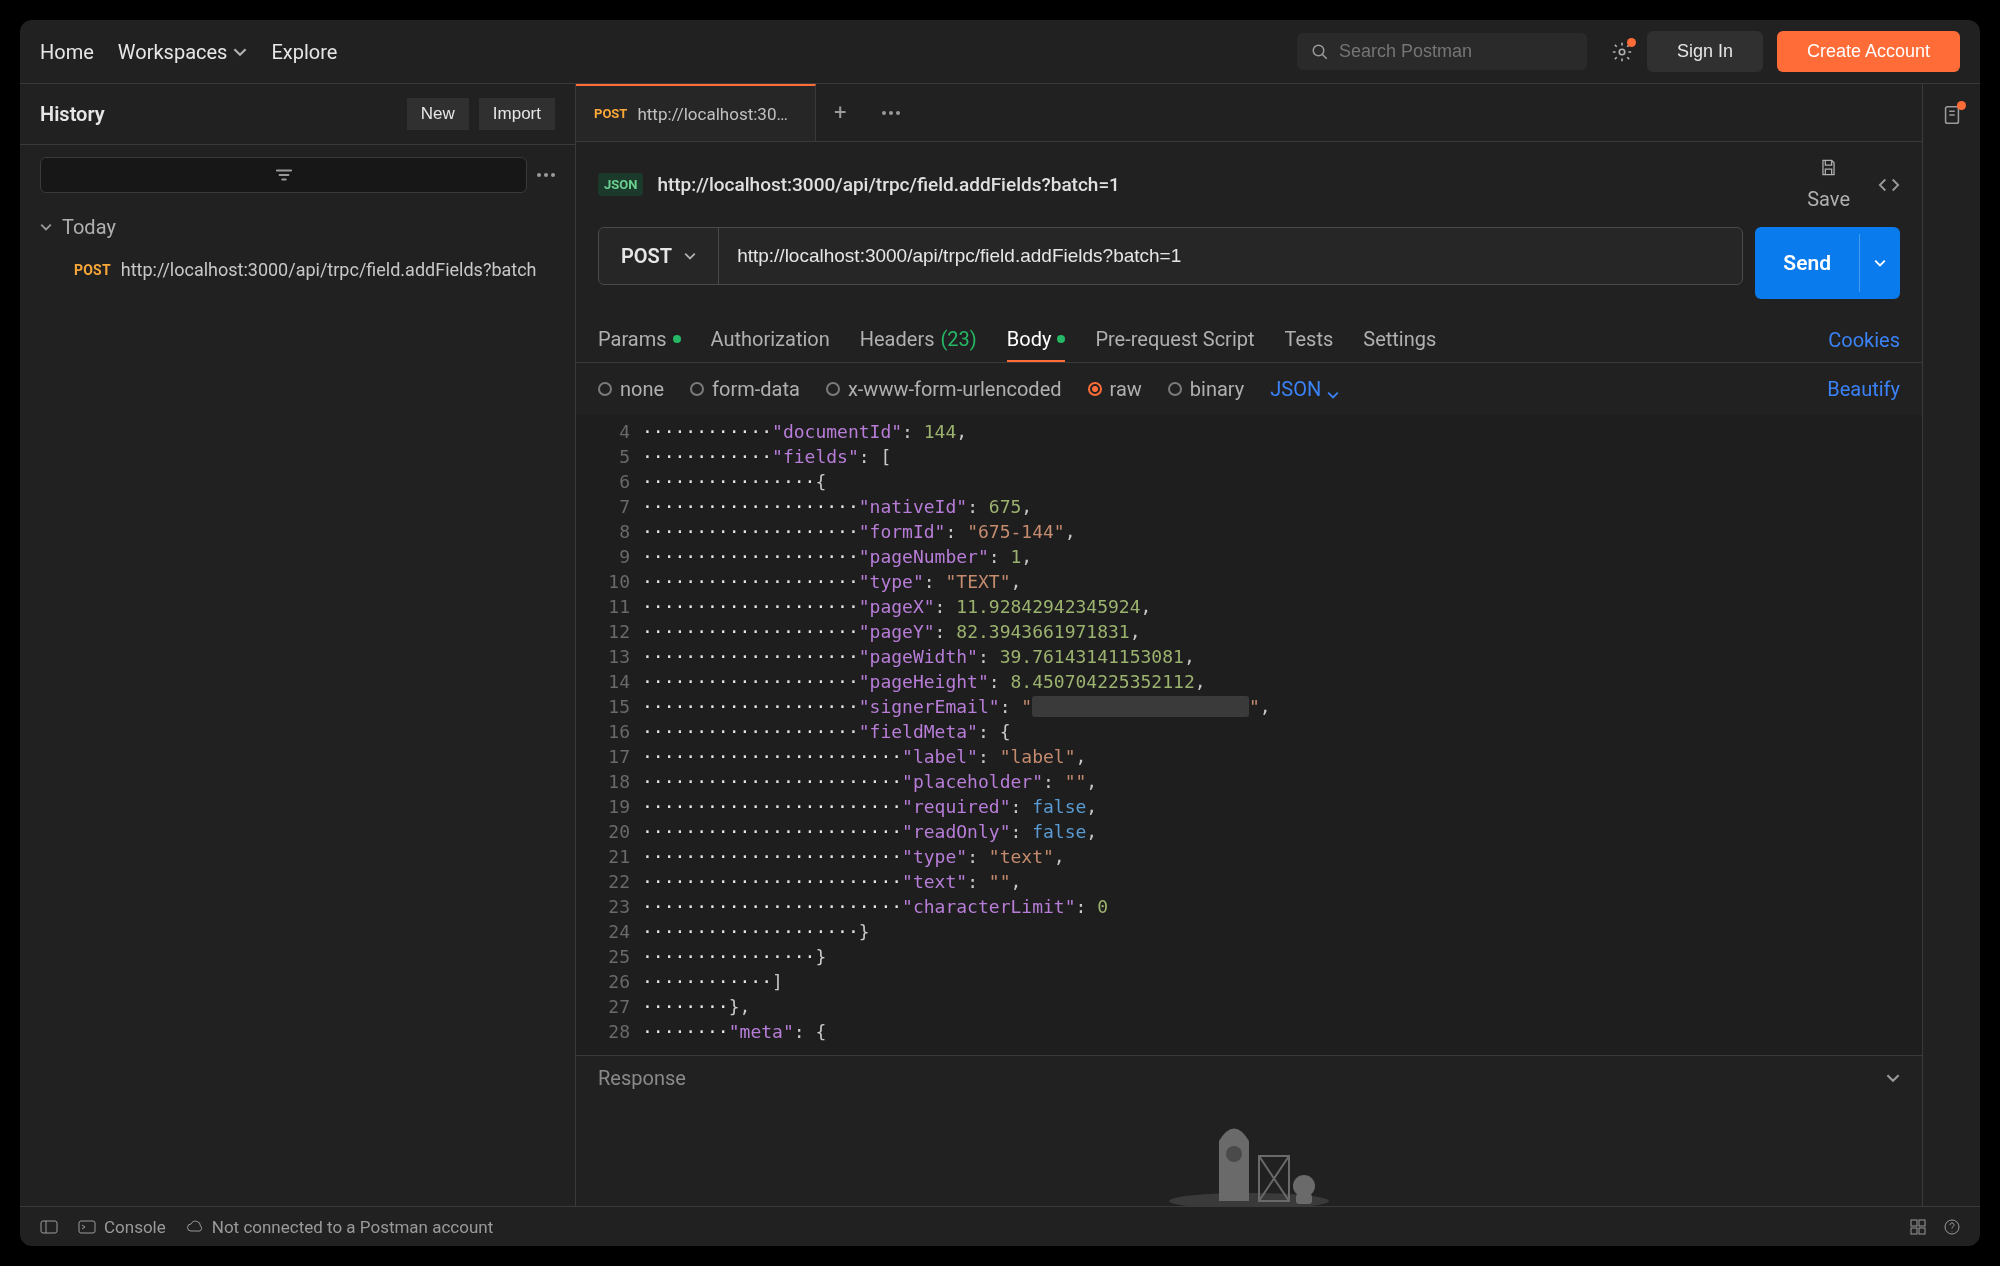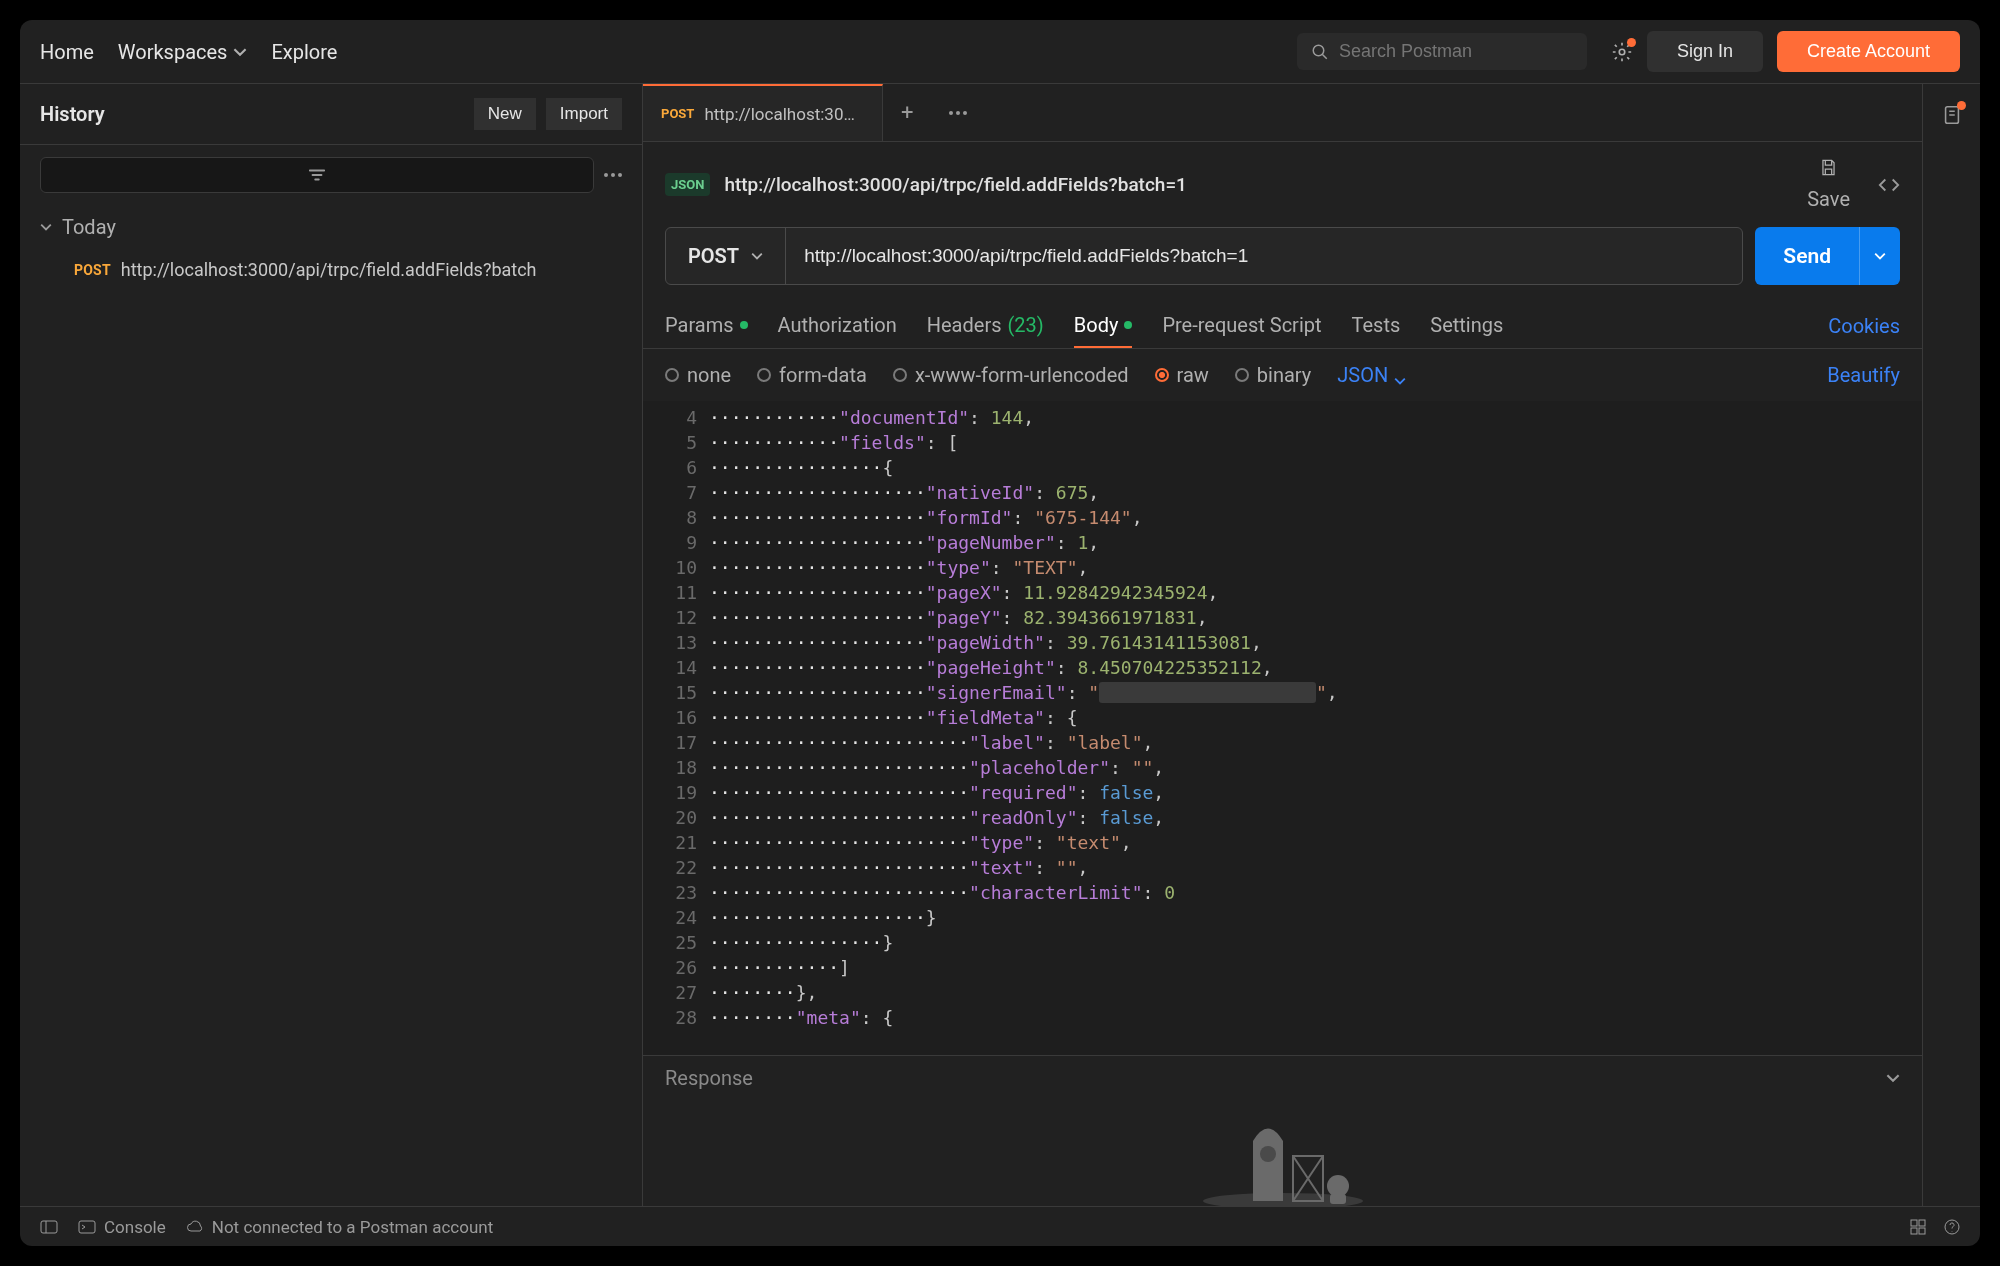--- a/index.html
+++ b/index.html
@@ -51,21 +51,21 @@
   }
   .topbar-right { display: flex; align-items: center; gap: 14px; margin-left: auto; }
   .icon-btn { position: relative; color: #9a9a9a; cursor: pointer; display: inline-flex; }
   .badge-dot { position: absolute; top: -3px; right: -3px; width: 9px; height: 9px; background: #ff6c37; border-radius: 50%; }
   .btn {
     border: none; border-radius: 6px; padding: 10px 30px; font-size: 18px; cursor: pointer;
   }
   .btn-signin { background: #303030; color: #e6e6e6; }
   .btn-orange { background: #ff6c37; color: #fff; font-weight: 500; }
   .main { display: flex; flex: 1; min-height: 0; }
-  .sidebar { width: 623px; border-right: 1px solid #3a3a3a; display: flex; flex-direction: column; }
+  .sidebar { width: 556px; border-right: 1px solid #3a3a3a; display: flex; flex-direction: column; }
   .sidebar-head {
     display: flex; align-items: center; justify-content: space-between;
     padding: 14px 20px; border-bottom: 1px solid #3a3a3a;
   }
   .sidebar-title { font-size: 20px; font-weight: 600; }
   .sb-actions { display: flex; gap: 10px; }
   .sb-btn { background: #303030; color: #e6e6e6; border: none; border-radius: 0; padding: 6px 14px; font-size: 17px; cursor: pointer; }
   .filter-row { display: flex; align-items: center; gap: 10px; padding: 12px 20px; }
   .filter-box {
     flex: 1;
@@ -120,21 +120,21 @@
     font-weight: 600;
   }
   .url-input {
     flex: 1; background: transparent; border: none; outline: none;
     color: #e6e6e6; font-size: 19px; padding: 0 18px;
   }
   .send-btn {
     display: flex; align-items: center; background: #097bed; color: #fff;
     border-radius: 6px; overflow: hidden; cursor: pointer;
   }
-  .send-main { padding: 0 28px; font-weight: 600; font-size: 21px; height: 58px; display: flex; align-items: center; }
+  .send-main { padding: 0 28px; font-weight: 600; font-size: 21px; height: 72px; display: flex; align-items: center; }
   .send-chevron { padding: 0 14px; border-left: 1px solid rgba(255,255,255,.25); height: 58px; display: flex; align-items: center; }
   .req-tabs {
     display: flex; align-items: center; gap: 30px; padding: 0 22px;
     border-bottom: 1px solid #3a3a3a; height: 46px;
   }
   .req-tab {
     color: #b0b0b0; cursor: pointer; height: 100%; display: flex; align-items: center; gap: 6px;
     border-bottom: 2px solid transparent;
   }
   .req-tab.active { color: #fff; border-bottom-color: #ff6c37; }

